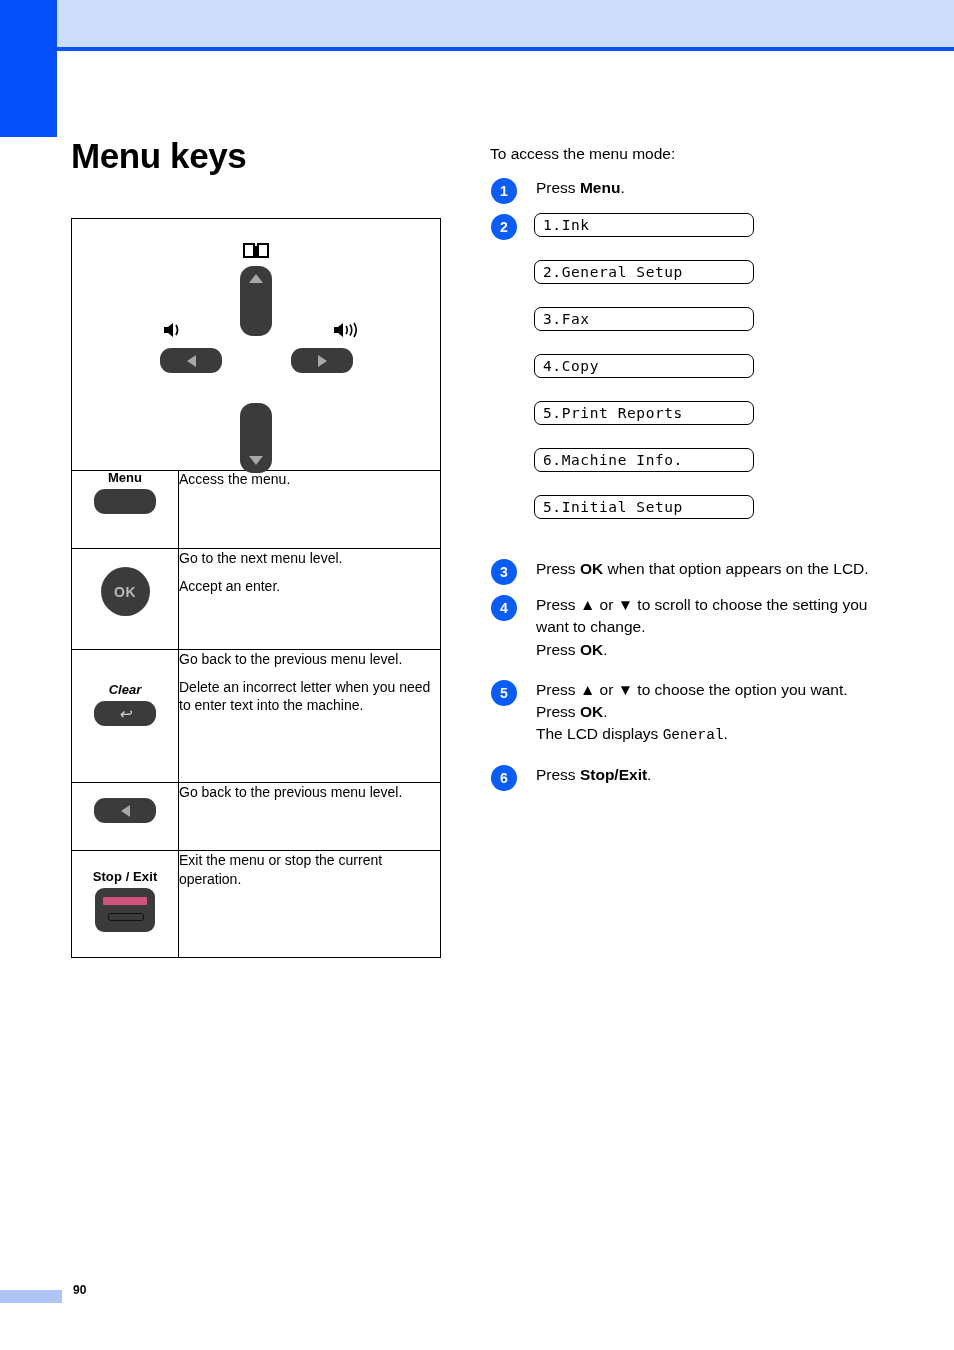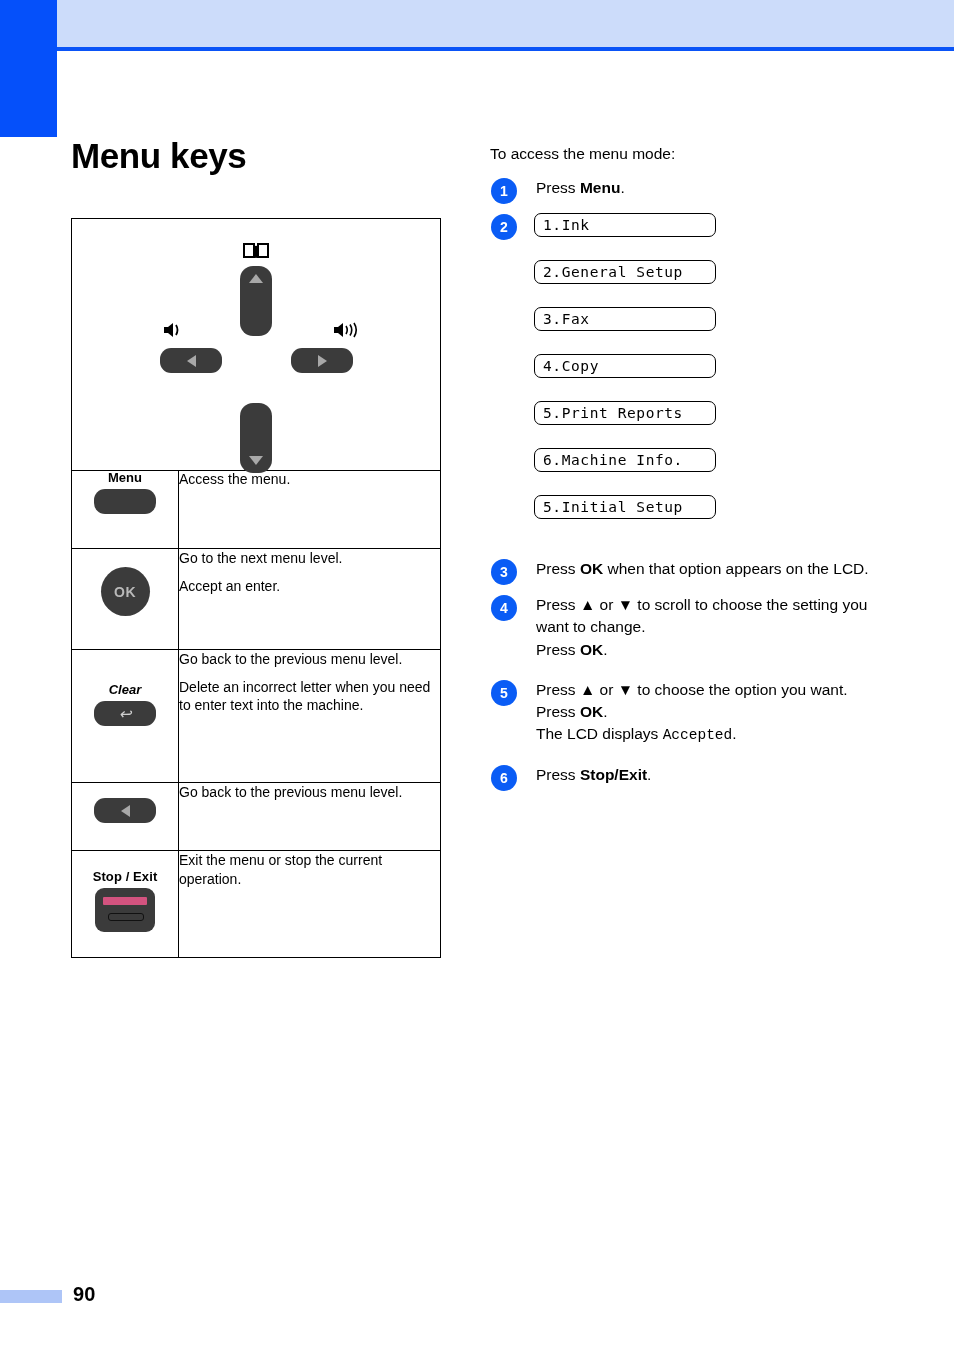--- a/index.html
+++ b/index.html
@@ -27,21 +27,21 @@
     position:absolute;left:0;top:0;width:57px;height:137px;
     background:#0550fa;
   }
 
   .footer-bar{
     position:absolute;left:0;top:1290px;width:62px;height:13px;
     background:#aec5f7;
   }
   .footer-num{
     position:absolute;left:73px;top:1283px;
-    font-size:20px;font-weight:bold;letter-spacing:.2px;
+    font-size:12px;font-weight:bold;letter-spacing:.2px;
   }
 
   
   .headline{
     position:absolute;left:71px;top:136px;
     font-size:35px;font-weight:bold;letter-spacing:-0.4px;
   }
 
   
   .leftcol{position:absolute;left:71px;top:218px;width:370px;}
@@ -146,21 +146,21 @@
   .lcd-list{margin:14px 0 4px 44px;}
   .lcd{
     border:1.8px solid #000;border-radius:7px;
     height:24px;box-sizing:border-box;
     display:inline-flex;align-items:center;
     padding:0 8px;margin-bottom:23px;
     font-family:"DejaVu Sans Mono", monospace;
     font-size:14.5px;letter-spacing:.6px;
     background:#fff;white-space:pre;
   }
-  .lcd.w1{width:182px;}
+  .lcd.w1{width:220px;}
 </style>
 </head>
 <body>
 
 <div id="page">
 
   <div class="side-tab"></div>
   <div class="hdr-band"></div>
   <div class="hdr-rule"></div>
 
@@ -300,21 +300,21 @@
       <div class="step-text"><span>Press </span><b>OK</b><span> when that option appears on the LCD.</span><br></div>
     </div>
 
     <div class="step" style="margin-bottom:18px;">
       <div class="circle">4</div>
       <div class="step-text"><span>Press </span><span>▲</span><span> or </span><span>▼</span><span> to scroll to choose the setting you want to change.</span><br><span>Press </span><b>OK</b><span>.</span></div>
     </div>
 
     <div class="step" style="margin-bottom:18px;">
       <div class="circle">5</div>
-      <div class="step-text"><span>Press </span><span>▲</span><span> or </span><span>▼</span><span> to choose the option you want.</span><br><span>Press </span><b>OK</b><span>.</span><br><span>The LCD displays </span><span class="mono">Accepted</span><span>.</span></div>
+      <div class="step-text"><span>Press </span><span>▲</span><span> or </span><span>▼</span><span> to choose the option you want.</span><br><span>Press </span><b>OK</b><span>.</span><br><span>The LCD displays </span><span class="mono">General</span><span>.</span></div>
     </div>
 
     <div class="step">
       <div class="circle">6</div>
       <div class="step-text"><span>Press </span><b>Stop/Exit</b><span>.</span></div>
     </div>
   </div>
 
   <div class="footer-bar"></div>
   <div class="footer-num">90</div>

